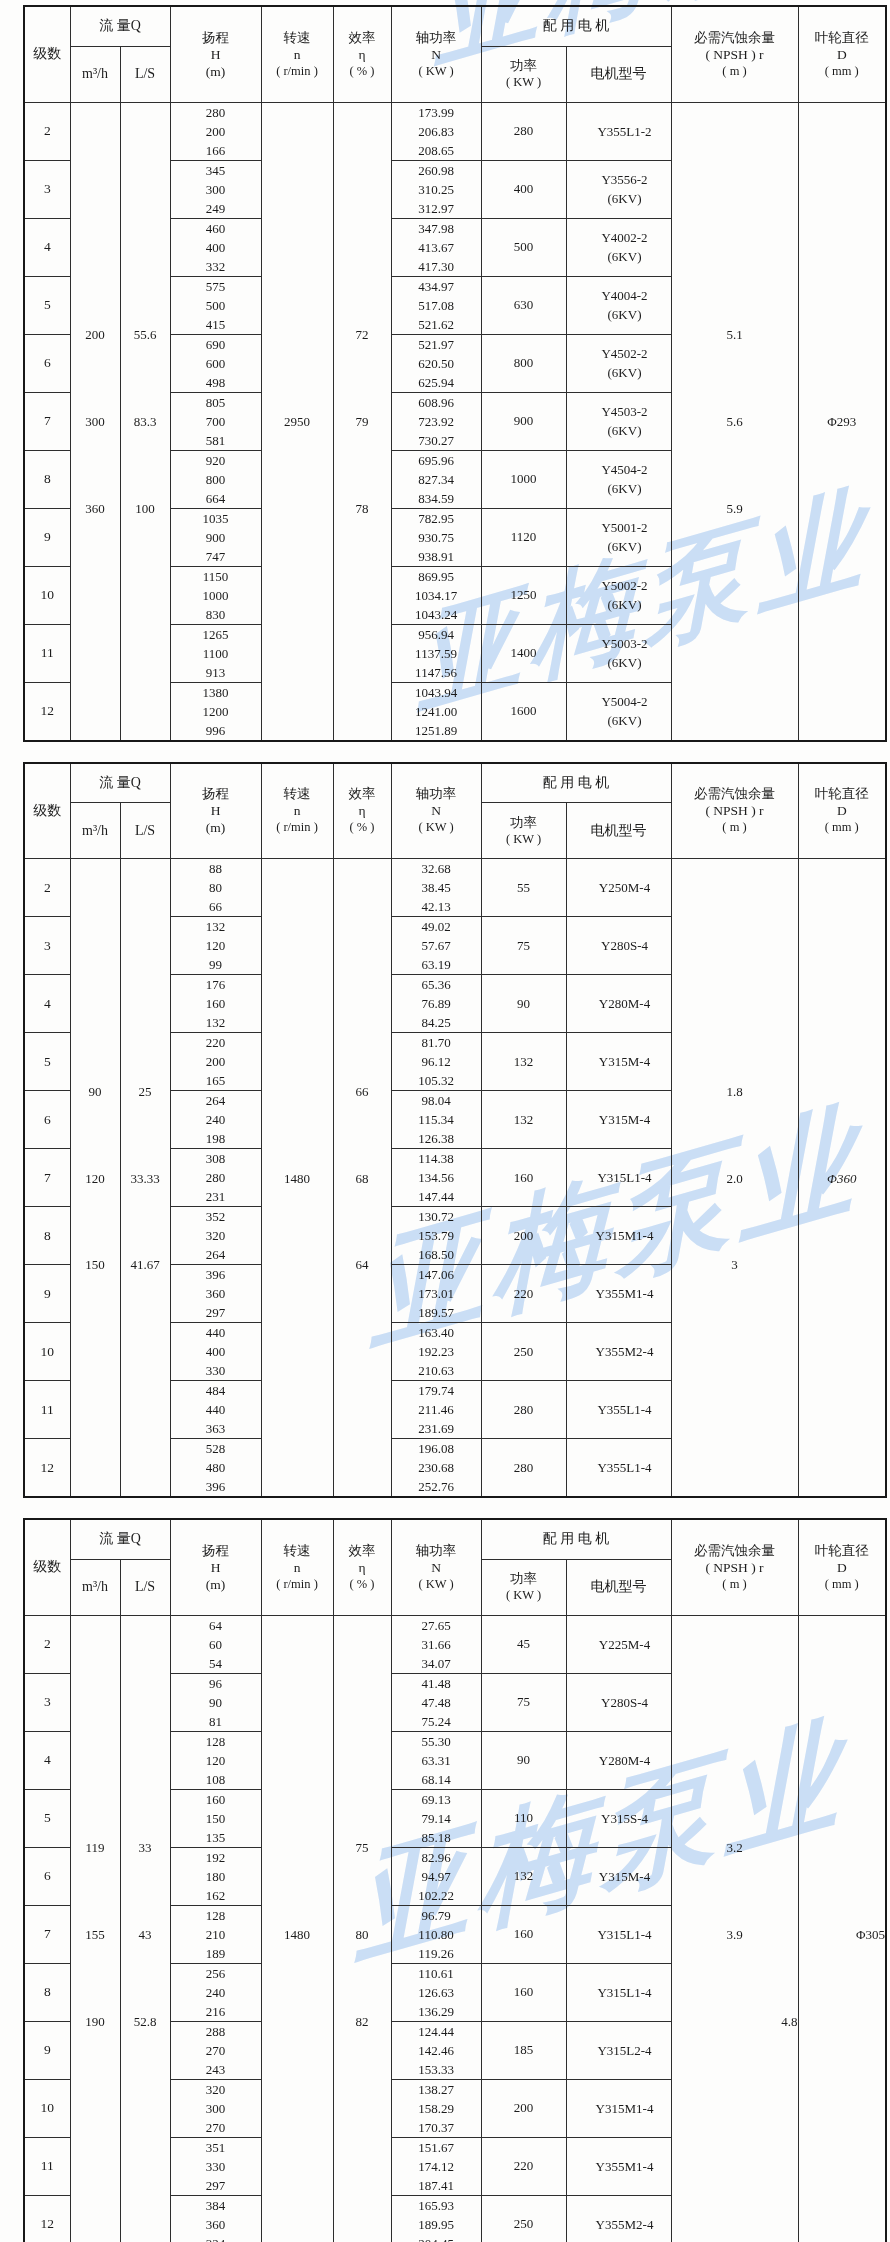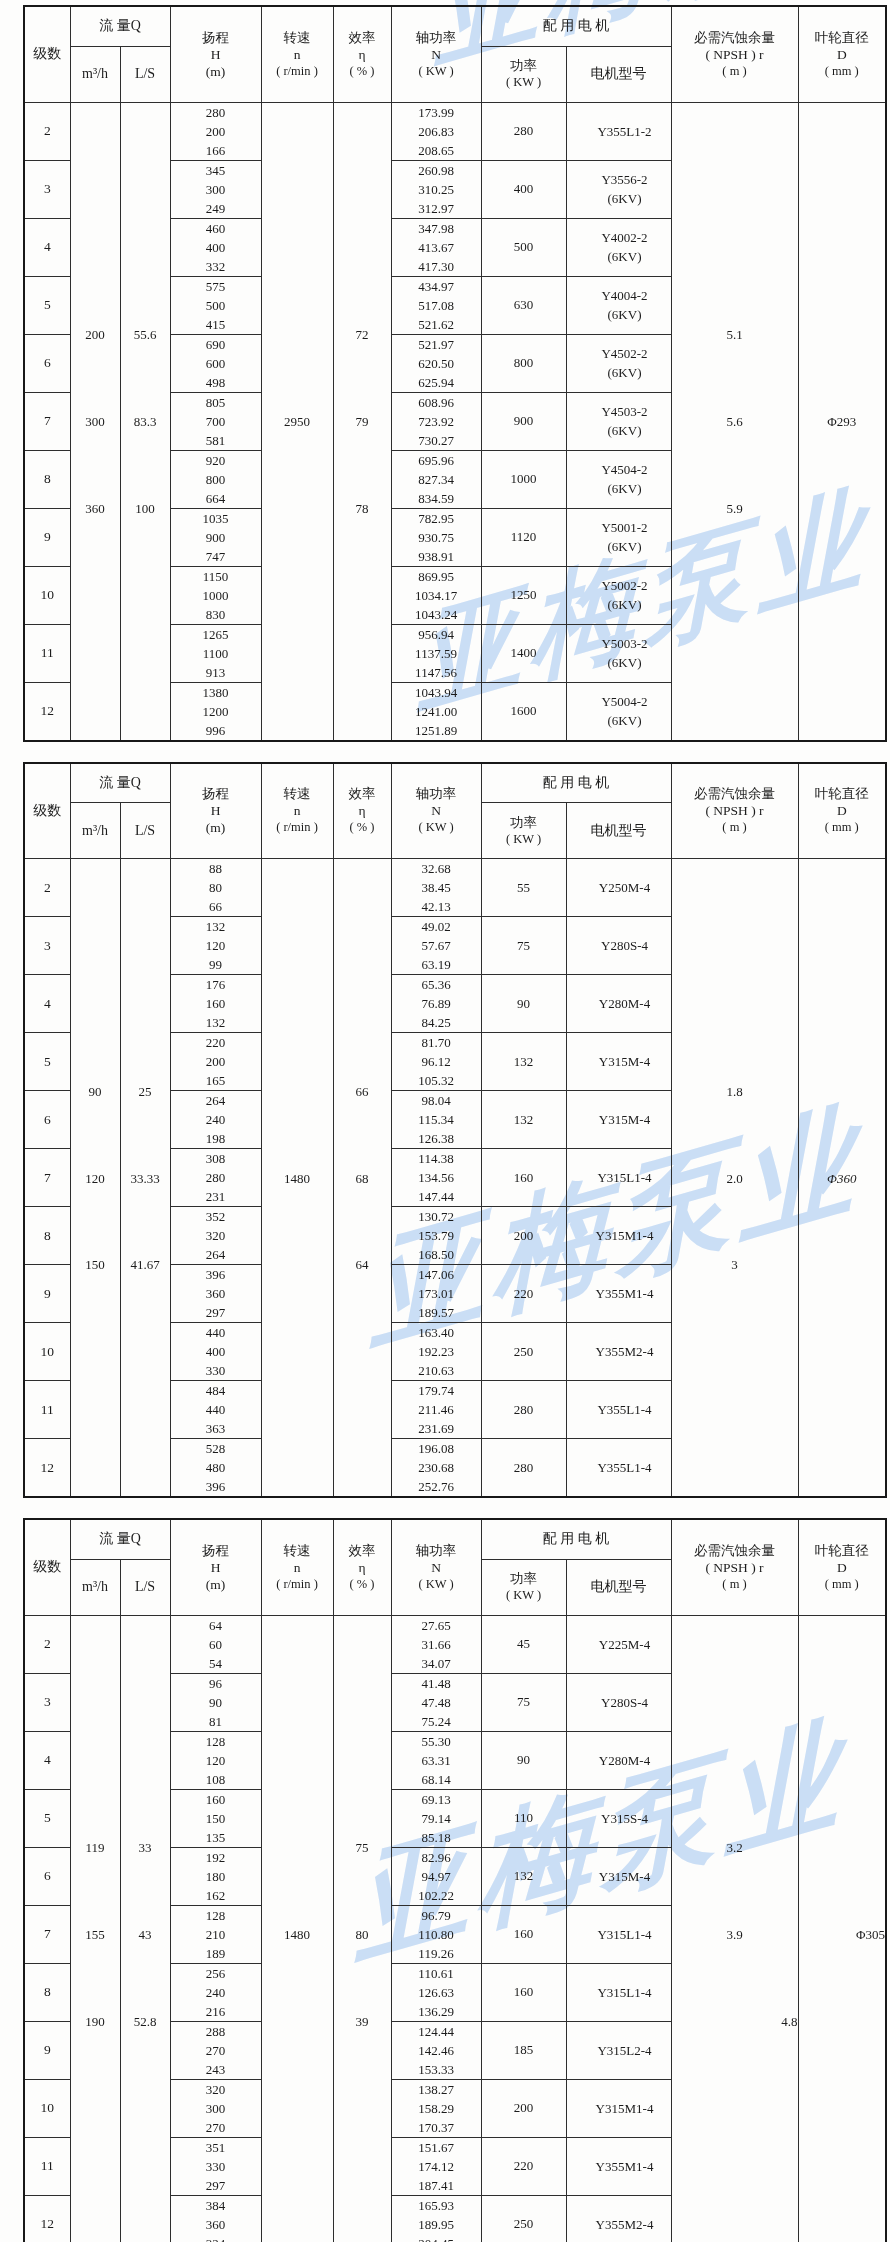--- a/index.html
+++ b/index.html
@@ -696,21 +696,21 @@
               <div>64</div>
               <div>60</div>
               <div>54</div>
             </td>
             <td class="merged" rowspan="11">
               <span class="mv" style="top: 50%;">1480</span>
             </td>
             <td class="merged" rowspan="11">
               <span class="mv" style="top: 36.3636%;">75</span>
               <span class="mv" style="top: 50%;">80</span>
-              <span class="mv" style="top: 63.6364%;">39</span>
+              <span class="mv" style="top: 63.6364%;">82</span>
             </td>
             <td class="vals">
               <div>27.65</div>
               <div>31.66</div>
               <div>34.07</div>
             </td>
             <td class="kw">45</td>
             <td class="model">
               <div>Y225M-4</div>
             </td>

